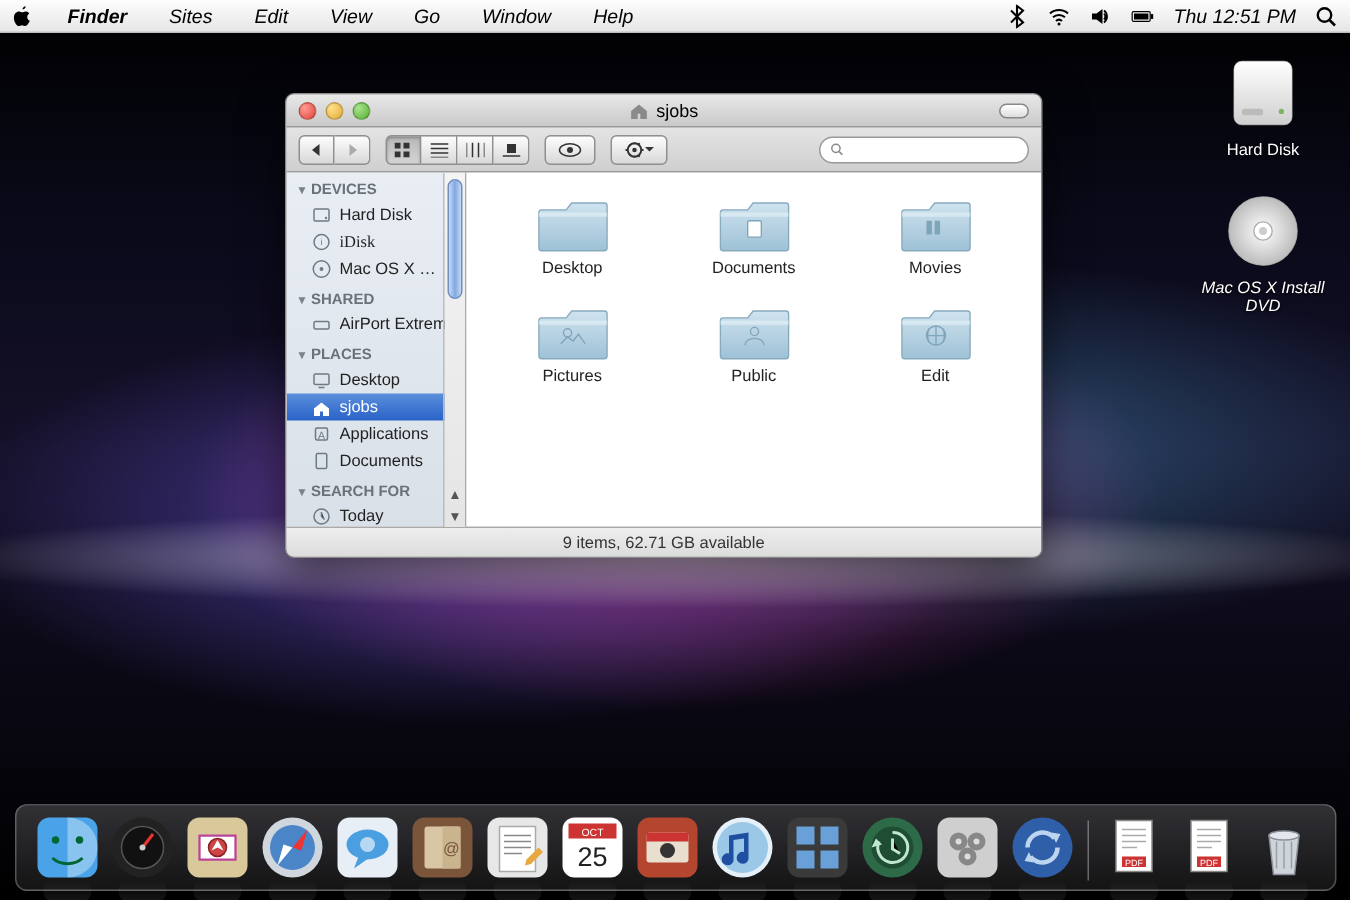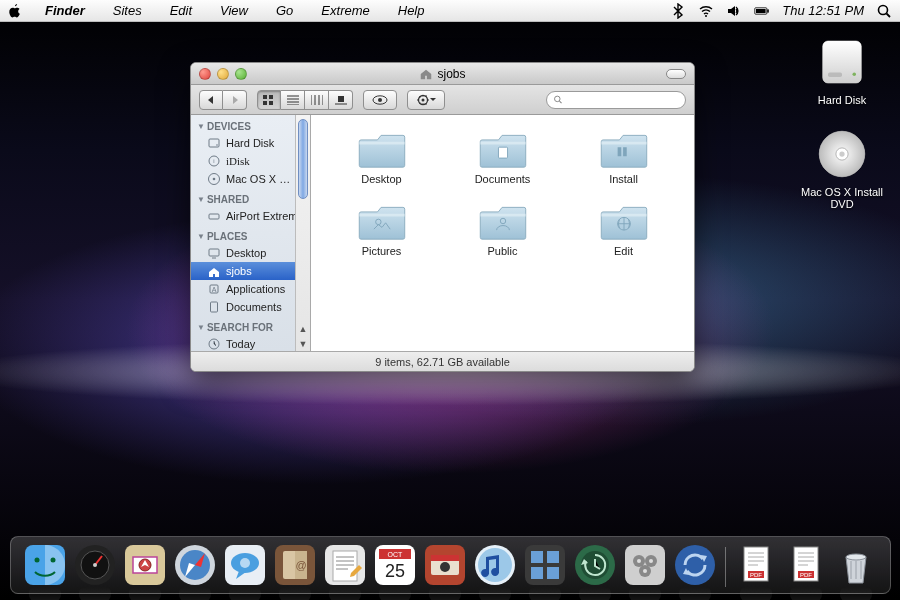--- a/index.html
+++ b/index.html
@@ -141,21 +141,21 @@
     <span class="apple">
       <svg viewBox="0 0 20 24">
           <path fill="#000" d="M13 3c0 1.5-1.3 3-3 3-.1-1.6 1.4-3 3-3zm2.5 16.5c-.8 1.2-1.7 2.4-3 2.5-1.2 0-1.6-.8-3-.8s-1.9.8-3 .8c-1.3 0-2.3-1.3-3.1-2.5C1.6 16.9 1 12 3.4 9.6c.9-.9 2.2-1.5 3.4-1.5 1.2 0 2.3.8 3 .8.7 0 1.9-.9 3.3-.8.6 0 2.3.2 3.4 1.8-2.9 1.7-2.4 5.8.5 7-0.4 1-1 2-1.5 2.6z"></path>
         </svg>
     </span>
     <span class="item bold">Finder</span>
     <span class="item">Sites</span>
     <span class="item">Edit</span>
     <span class="item">View</span>
     <span class="item">Go</span>
-    <span class="item">Extreme</span>
+    <span class="item">Window</span>
     <span class="item">Help</span>
   </div>
   <div class="right">
     <span class="mb-icon">
         <svg viewBox="0 0 16 16">
           <path fill="none" stroke="#000" stroke-width="1.4" d="M4 4l8 8-4 3V1l4 3-8 8"></path>
         </svg>
       </span>
     <span class="mb-icon">
         <svg viewBox="0 0 16 16">
@@ -196,21 +196,21 @@
         <defs>
           <linearGradient id="hdg" x1="0" y1="0" x2="0" y2="1">
             <stop stop-color="#fff"></stop>
             <stop offset="1" stop-color="#cfcfcf"></stop>
           </linearGradient>
         </defs>
       </svg>
     </div>
   <div>Hard Disk</div>
 </div>
-<div class="desk-icon" style="right:6px; top:126px; width:104px;">
+<div class="desk-icon" style="right:6px; top:126px; width:104px;font-style:italic;">
   <div class="img">
       <svg viewBox="0 0 64 64">
         <circle cx="32" cy="32" r="26" fill="#e9e9e9" stroke="#999"></circle>
         <circle cx="32" cy="32" r="26" fill="url(#dg)"></circle>
         <circle cx="32" cy="32" r="7" fill="#fff" stroke="#aaa"></circle>
         <circle cx="32" cy="32" r="3" fill="#ccc"></circle>
         <defs>
           <radialGradient id="dg">
             <stop stop-color="#fff"></stop>
             <stop offset=".6" stop-color="#d7d7d7"></stop>
@@ -416,21 +416,21 @@
   <span>Documents</span>
           </div>
           <div class="fold">
             <div class="folder-g">
               <svg viewBox="0 0 54 44">
     <path fill="url(#fgrad)" stroke="#88aabd" d="M4 12h18l4-5h24a2 2 0 012 2v31a2 2 0 01-2 2H4a2 2 0 01-2-2V14a2 2 0 012-2z"></path>
     <path fill="#e6f1f7" opacity=".6" d="M2 14h50v3H2z"></path>
     <path fill="#7fa5bb" d="M18 30h18M20 30v-10h4v10M26 30v-10h4v10"></path>
   </svg>
             </div>
-  <span>Install</span>
+  <span>Movies</span>
           </div>
           <div class="fold">
             <div class="folder-g">
               <svg viewBox="0 0 54 44">
     <path fill="url(#fgrad)" stroke="#88aabd" d="M4 12h18l4-5h24a2 2 0 012 2v31a2 2 0 01-2 2H4a2 2 0 01-2-2V14a2 2 0 012-2z"></path>
     <path fill="#e6f1f7" opacity=".6" d="M2 14h50v3H2z"></path>
     <circle cx="23" cy="23" r="3" fill="none" stroke="#7fa5bb"></circle>
                 <path stroke="#7fa5bb" fill="none" d="M18 31l5-5 4 3 4-5 5 7"></path>
   </svg>
             </div>

